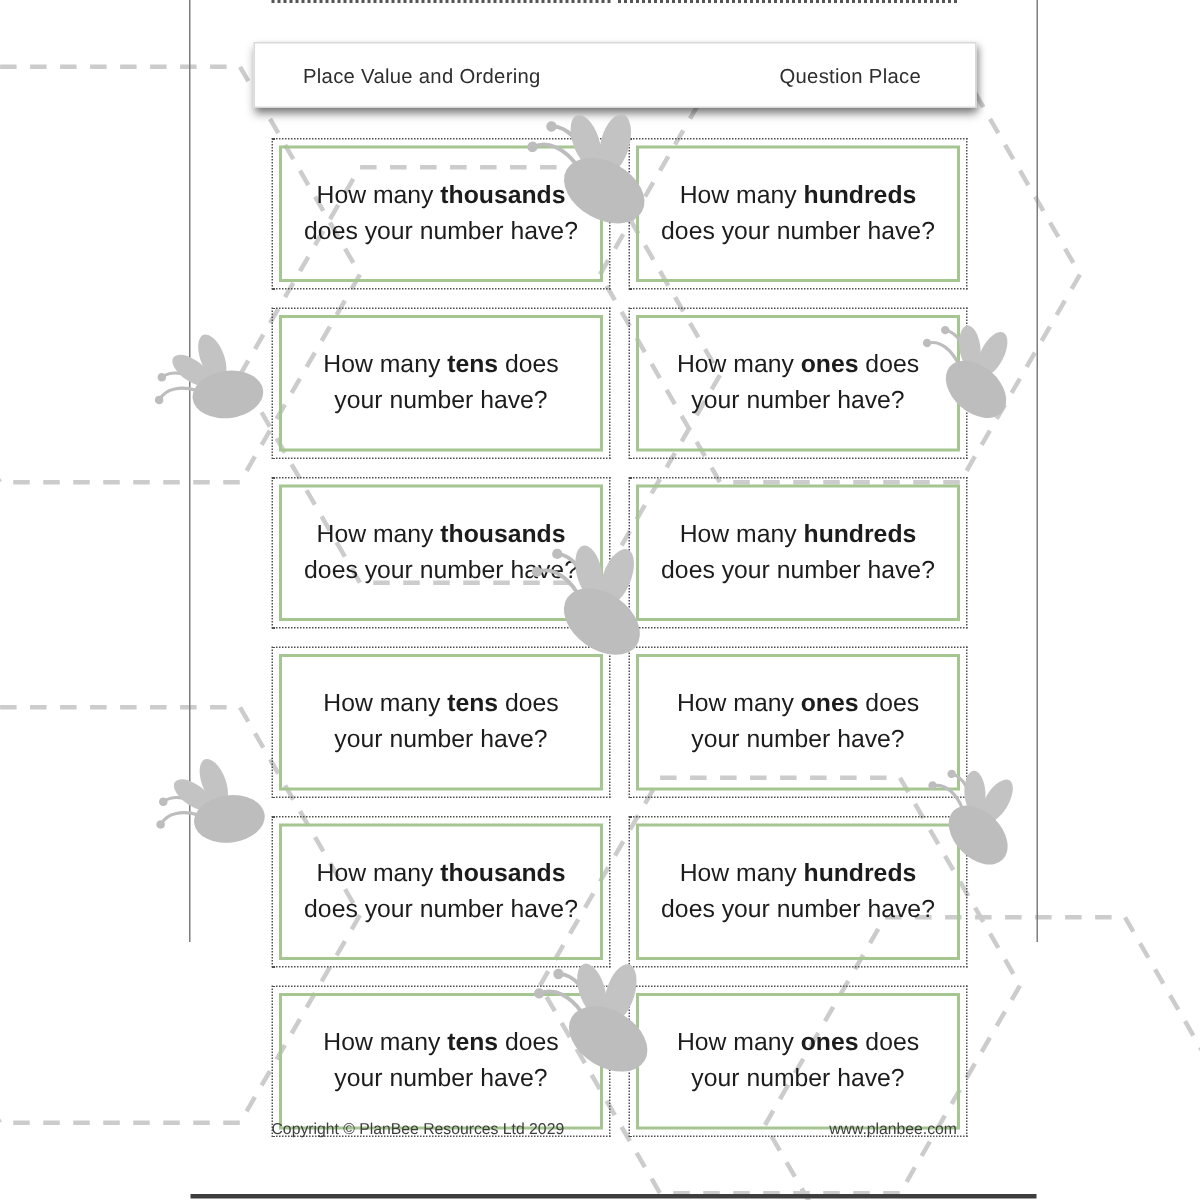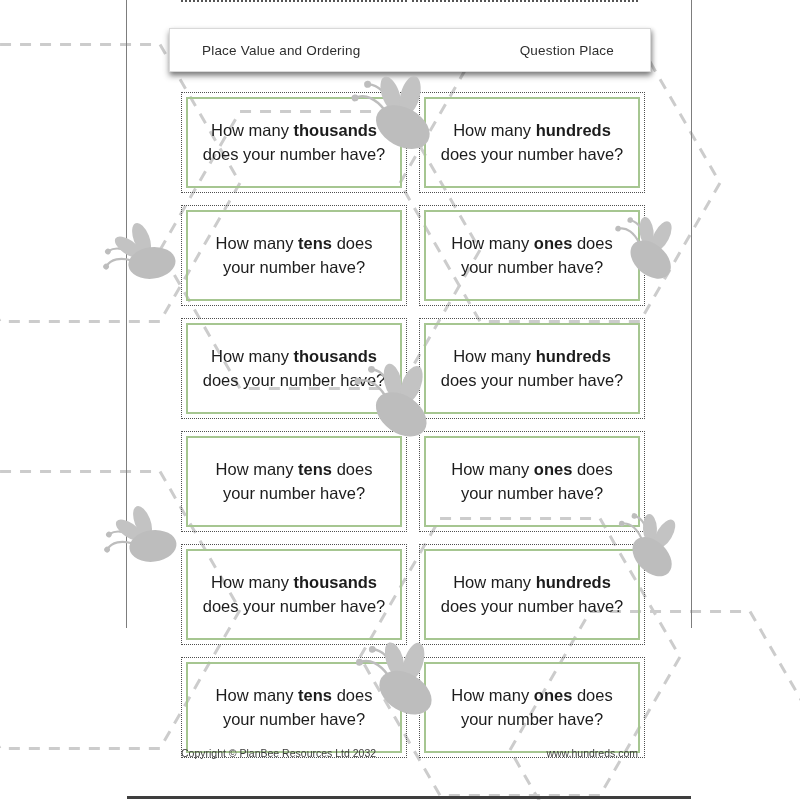--- a/index.html
+++ b/index.html
@@ -155,22 +155,22 @@
   </div>
 
   <div class="card">
     <div class="card-inner">
       <p class="q"><span class="q-prefix">How many </span><b class="q-bold">ones</b><span class="q-suffix"> does your number have?</span></p>
     </div>
   </div>
 </div>
 
   <div class="footer">
-    <span>Copyright © PlanBee Resources Ltd 2032</span>
-    <span>www.hundreds.com</span>
+    <span>Copyright © PlanBee Resources Ltd 2029</span>
+    <span>www.planbee.com</span>
   </div>
 
   <div class="page-bottom-edge"></div>
 </div>
 
 <svg width="0" height="0" style="position:absolute" aria-hidden="true">
   <defs>
     <g id="bee-shape">
       <path d="M46 44 C38 31 26 23 15 27" fill="none" stroke="#bdbdbd" stroke-width="3" stroke-linecap="round"></path>
       <circle cx="14" cy="27" r="4" fill="#bdbdbd"></circle>

